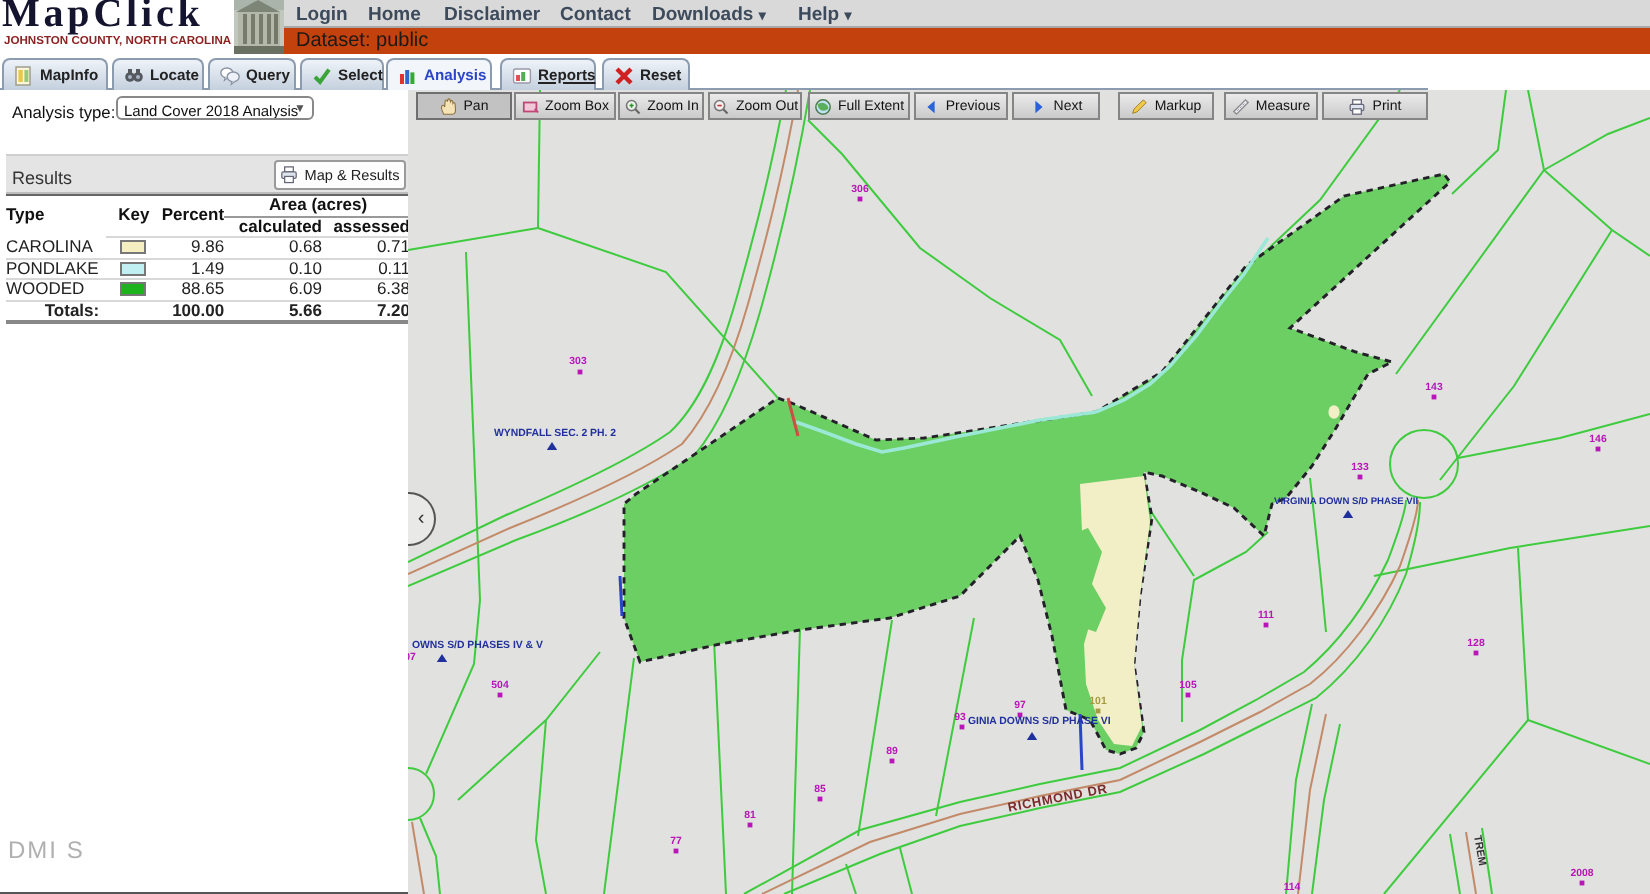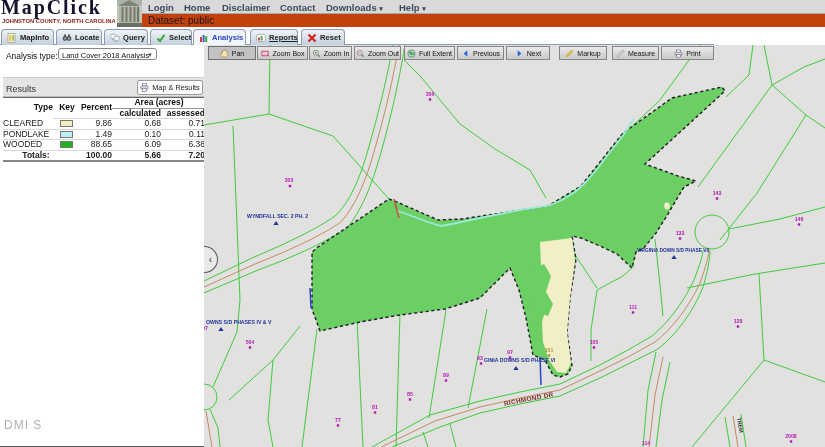--- a/index.html
+++ b/index.html
@@ -141,31 +141,31 @@
       <span class="r">Results</span>
       <span class="btn"><svg width="9" height="9" viewBox="0 0 10 10" style="margin-right:3px;">
             <rect x="2.6" y="0.5" width="4.8" height="2.8" fill="#fff" stroke="#667" stroke-width="0.7"></rect>
             <rect x="1" y="3.3" width="8" height="3.6" rx="0.8" fill="#dde4ee" stroke="#667" stroke-width="0.7"></rect>
             <rect x="2.6" y="5.8" width="4.8" height="3.4" fill="#fff" stroke="#667" stroke-width="0.7"></rect>
           </svg>Map &amp; Results</span>
     </div>
     <table id="tbl">
       <tbody>
           <tr>
-        <th rowspan="2" style="width:50px; text-align:right; border-bottom:1px solid #fff;">Type</th>
+        <th rowspan="2" style="width:50px; text-align:left; border-bottom:1px solid #fff;">Type</th>
         <th rowspan="2" style="width:28px; text-align:center;">Key</th>
         <th rowspan="2" style="width:30px; text-align:right;">Percent</th>
         <th colspan="2" style="text-align:center; border-bottom:1px solid #999;">Area (acres)</th>
       </tr>
       <tr>
         <th class="num" style="width:49px;">calculated</th>
         <th class="num" style="width:45px; padding-right:1px;">assessed</th>
       </tr>
       <tr class="datarow">
-            <td>CLEARED</td>
+            <td>CAROLINA</td>
             <td style="text-align:center;"><span class="sw" style="background:#f5eec0;"></span></td>
             <td class="num">9.86</td>
             <td class="num">0.68</td>
             <td class="num" style="padding-right:1px;">0.71</td>
           </tr>
       <tr class="datarow">
             <td>PONDLAKE</td>
             <td style="text-align:center;"><span class="sw" style="background:#c0f0f2;"></span></td>
             <td class="num">1.49</td>
             <td class="num">0.10</td>

